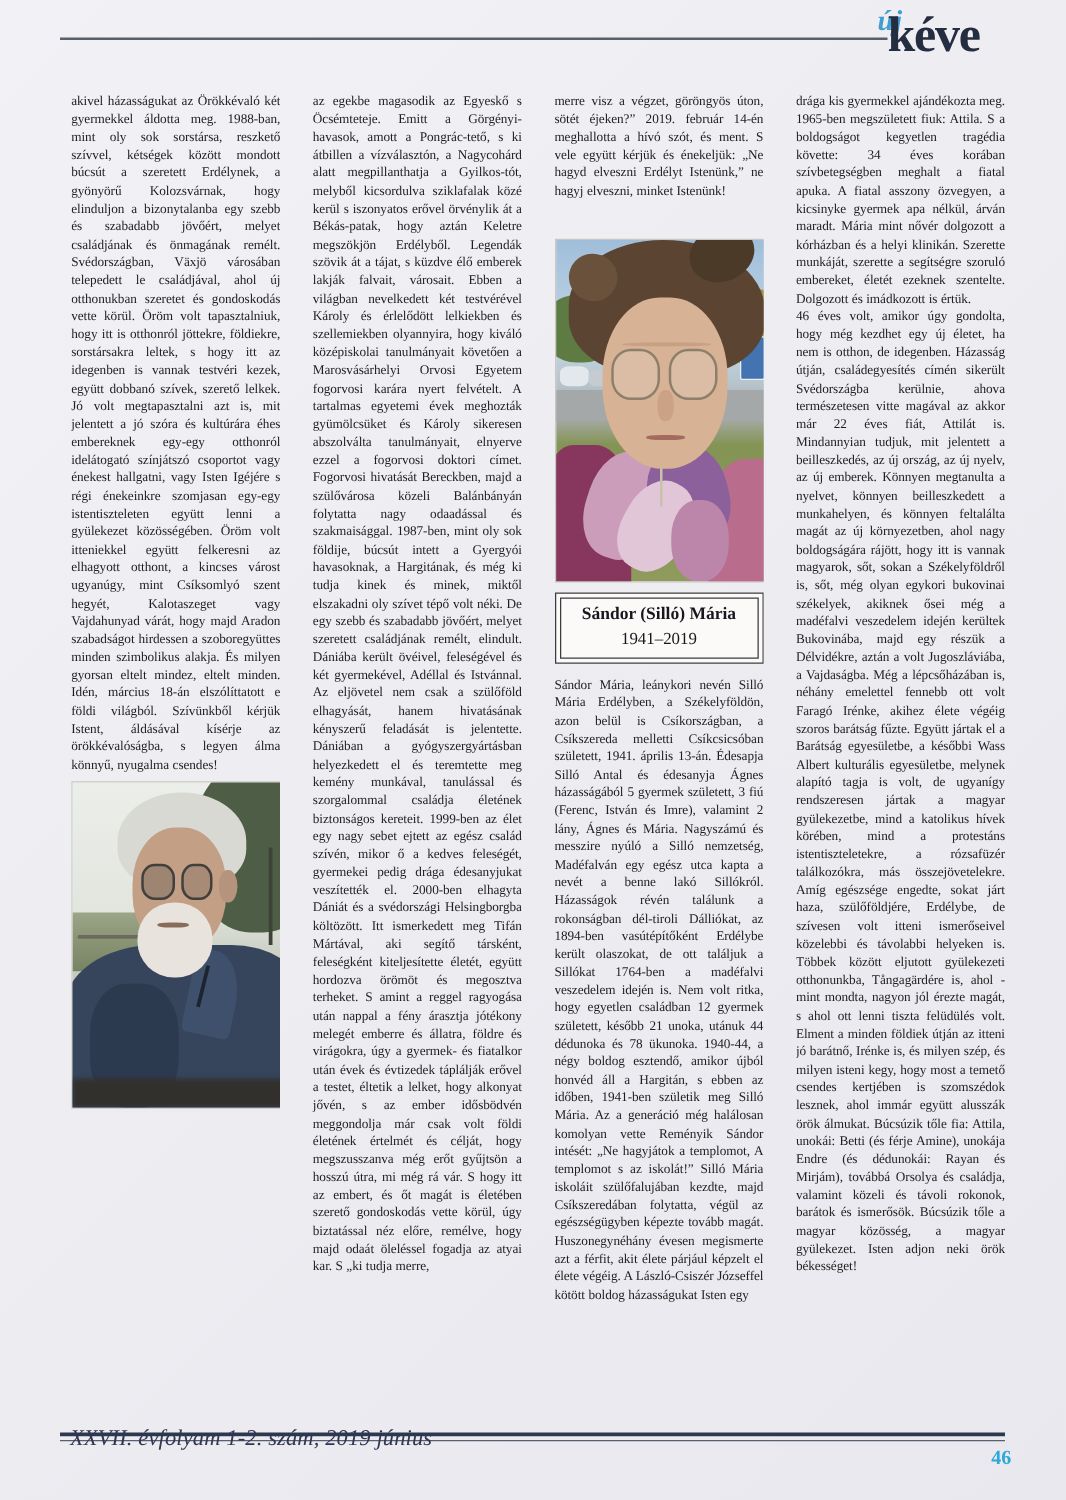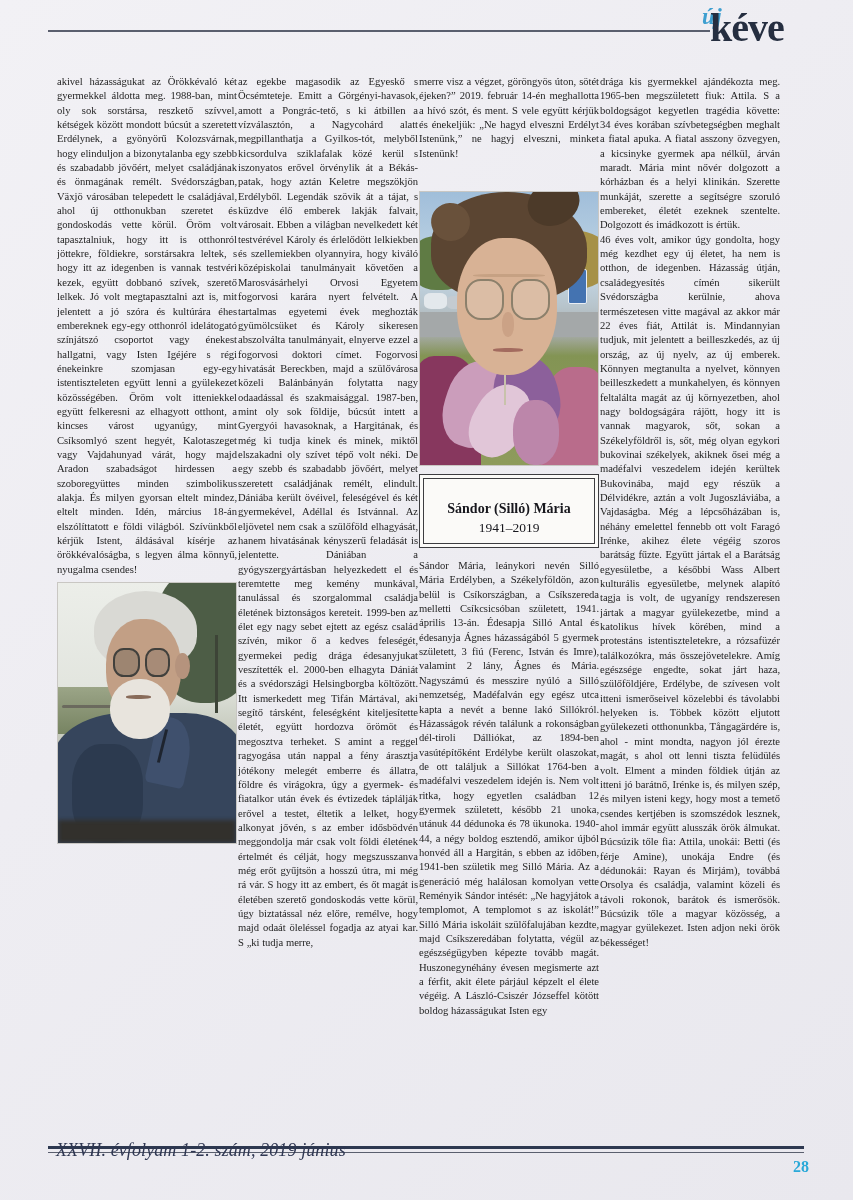--- a/index.html
+++ b/index.html
@@ -21,34 +21,34 @@
     font-style:italic; font-weight:bold; font-size:23px; color:#3e9fd0;
     letter-spacing:0.5px;
   }
   .logo-keve {
     position:absolute; left:16px; top:2px;
     font-weight:bold; font-size:40px; color:#252e40; letter-spacing:-1px;
   }
   
   .columns {
     position:absolute; left:57px; top:75px; width:747px; height:1085px;
-    display:flex; gap:1px;
+    display:flex; gap:26px;
   }
   .col { width:180px; height:1085px; overflow:hidden; }
   .body-text {
     font-size:10.6px; line-height:14.35px; text-align:justify;
     color:#1e1e1e; letter-spacing:-0.05px; word-spacing:0.2px;
   }
   .para2 { margin-top:0; }
   
   .caption-box {
     border:1.5px solid #3c3c40; padding:3px; background:#fbfaf8;
   }
   .caption-inner {
-    border:1px solid #3c3c40; padding:21px 4px 7px 4px; text-align:center;
+    border:1px solid #3c3c40; padding:4px 4px 7px 4px; text-align:center;
   }
   .caption-name { font-weight:bold; font-size:14px; color:#17171d; line-height:17px; }
   .caption-years { font-size:13.5px; color:#17171d; line-height:17px; margin-top:2px; }
   
   .photo { position:relative; overflow:hidden; border:1px solid #c9c7c2; filter:saturate(0.9); }
   .photo * { position:absolute; }
   
   .photo-man { width:180px; height:262px; margin-top:5px;
     background:linear-gradient(180deg,#e7e9e4 0%,#dfe2da 40%,#c9cdc0 55%,#b9bdb0 100%); }
   .p1-skyhaze { left:0; top:0; width:100%; height:42%; background:linear-gradient(180deg,#eceee9,#e2e5dd); }
@@ -206,15 +206,15 @@
 
     <div class="col">
       <div class="body-text">drága kis gyermekkel ajándékozta meg. 1965-ben megszületett fiuk: Attila. S a boldogságot kegyetlen tragédia követte: 34 éves korában szívbetegségben meghalt a fiatal apuka. A fiatal asszony özvegyen, a kicsinyke gyermek apa nélkül, árván maradt. Mária mint nővér dolgozott a kórházban és a helyi klinikán. Szerette munkáját, szerette a segítségre szoruló embereket, életét ezeknek szentelte. Dolgozott és imádkozott is értük.</div>
       <div class="body-text para2">46 éves volt, amikor úgy gondolta, hogy még kezdhet egy új életet, ha nem is otthon, de idegenben. Házasság útján, családegyesítés címén sikerült Svédországba kerülnie, ahova természetesen vitte magával az akkor már 22 éves fiát, Attilát is. Mindannyian tudjuk, mit jelentett a beilleszkedés, az új ország, az új nyelv, az új emberek. Könnyen megtanulta a nyelvet, könnyen beilleszkedett a munkahelyen, és könnyen feltalálta magát az új környezetben, ahol nagy boldogságára rájött, hogy itt is vannak magyarok, sőt, sokan a Székelyföldről is, sőt, még olyan egykori bukovinai székelyek, akiknek ősei még a madéfalvi veszedelem idején kerültek Bukovinába, majd egy részük a Délvidékre, aztán a volt Jugoszláviába, a Vajdaságba. Még a lépcsőházában is, néhány emelettel fennebb ott volt Faragó Irénke, akihez élete végéig szoros barátság fűzte. Együtt jártak el a Barátság egyesületbe, a későbbi Wass Albert kulturális egyesületbe, melynek alapító tagja is volt, de ugyanígy rendszeresen jártak a magyar gyülekezetbe, mind a katolikus hívek körében, mind a protestáns istentiszteletekre, a rózsafüzér találkozókra, más összejövetelekre. Amíg egészsége engedte, sokat járt haza, szülőföldjére, Erdélybe, de szívesen volt itteni ismerőseivel közelebbi és távolabbi helyeken is. Többek között eljutott gyülekezeti otthonunkba, Tångagärdére is, ahol - mint mondta, nagyon jól érezte magát, s ahol ott lenni tiszta felüdülés volt. Elment a minden földiek útján az itteni jó barátnő, Irénke is, és milyen szép, és milyen isteni kegy, hogy most a temető csendes kertjében is szomszédok lesznek, ahol immár együtt alusszák örök álmukat. Búcsúzik tőle fia: Attila, unokái: Betti (és férje Amine), unokája Endre (és dédunokái: Rayan és Mirjám), továbbá Orsolya és családja, valamint közeli és távoli rokonok, barátok és ismerősök.  Búcsúzik tőle a magyar közösség, a magyar gyülekezet. Isten adjon neki örök békességet!</div>
     </div>
 
   </div>
 
   <div class="footer-rule"></div>
   <div class="footer-issue">XXVII. évfolyam 1-2. szám, 2019 június</div>
-  <div class="footer-page">28</div>
+  <div class="footer-page">46</div>
 
 </div>
 
 </body></html>

